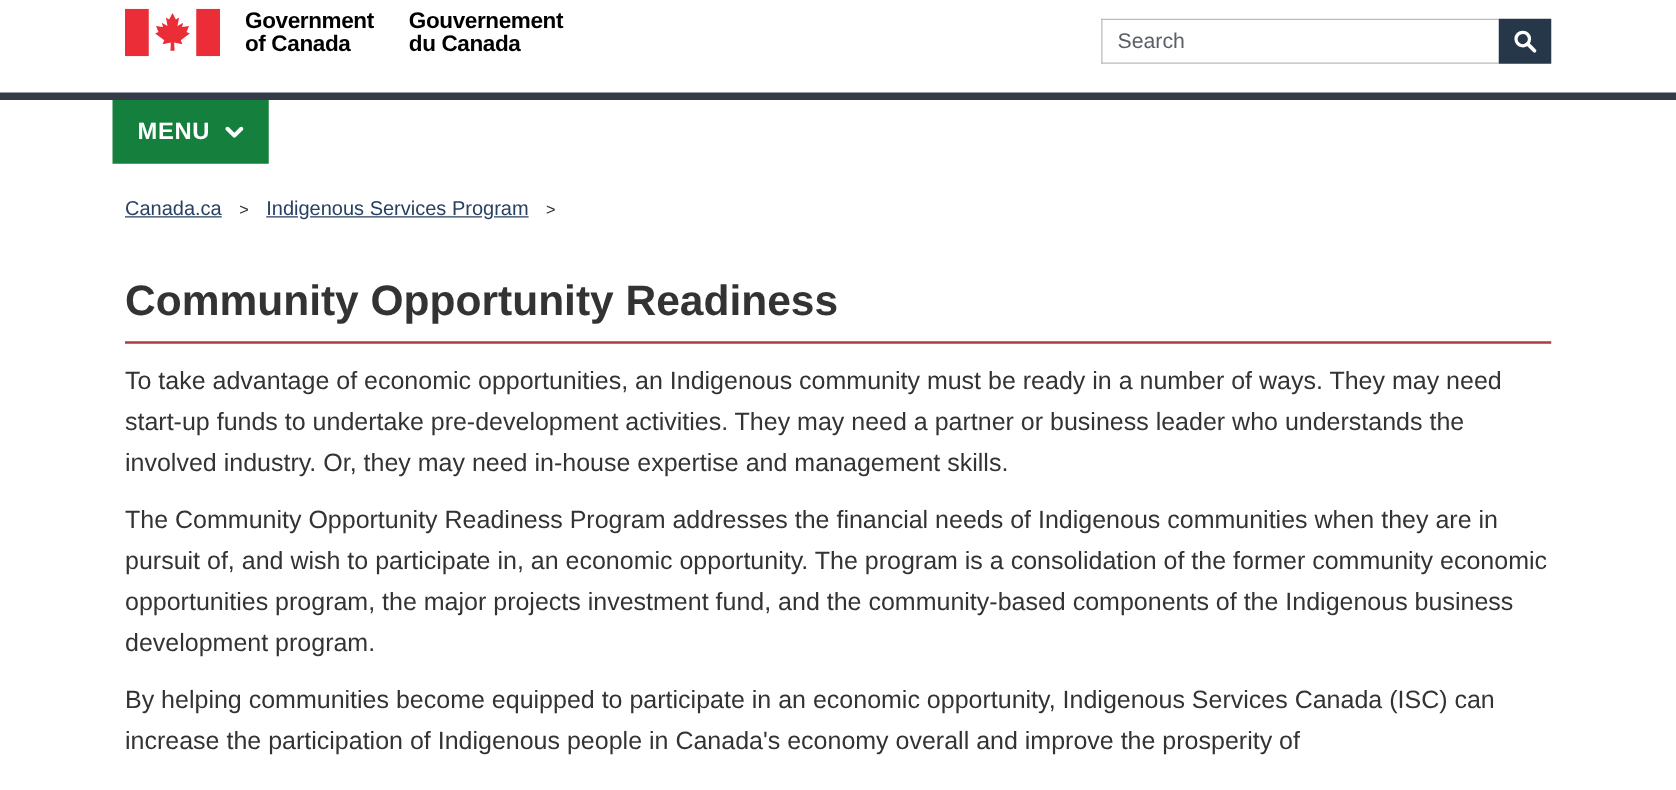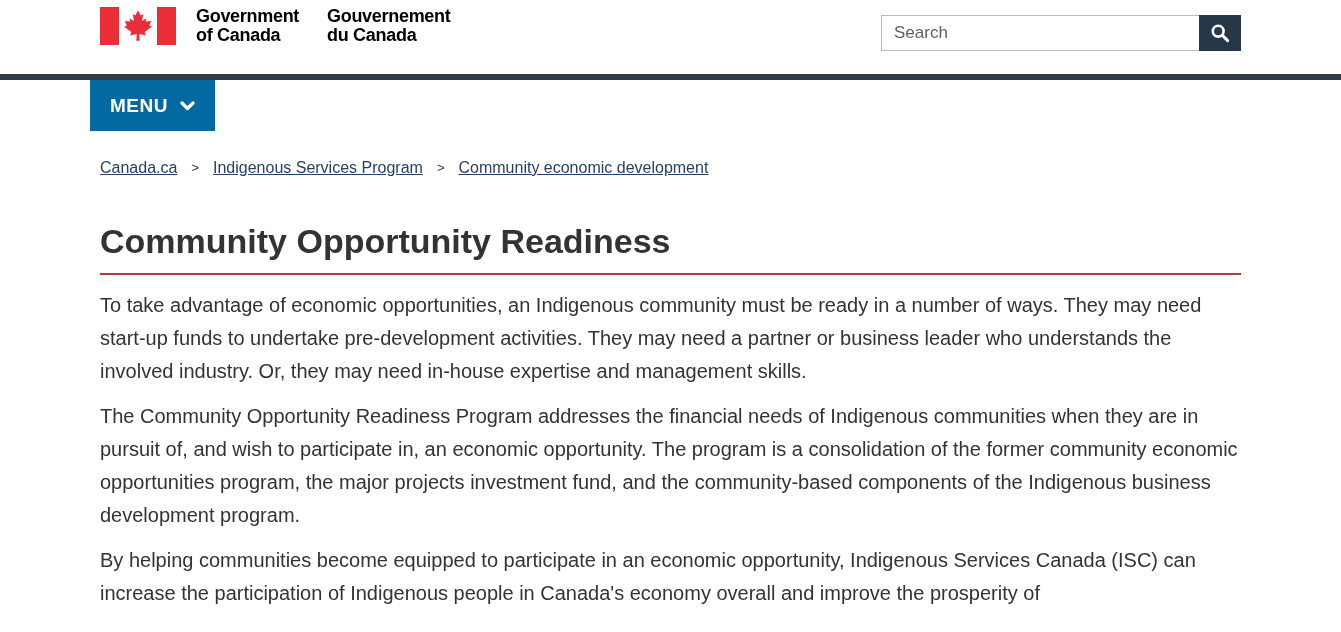--- a/index.html
+++ b/index.html
@@ -87,21 +87,21 @@
   .menu-rule {
     width: 100%;
     height: 6px;
     background: #343A47;
   }
   .menu-band .container { position: relative; }
   .menu-btn {
     margin-left: -10px;
     width: 125px;
     height: 51px;
-    background: #0369a1;
+    background: #15803d;
     color: #ffffff;
     border: none;
     font-family: "Liberation Sans", "DejaVu Sans", sans-serif;
     font-size: 19px;
     font-weight: bold;
     letter-spacing: 0.5px;
     display: flex;
     align-items: center;
     justify-content: center;
     gap: 12px;
@@ -205,23 +205,20 @@
   <nav class="breadcrumb container">
     <ol>
       <li>
         <a href="#">Canada.ca</a>
       </li>
       <li class="sep">&gt;</li>
       <li>
         <a href="#">Indigenous Services Program</a>
       </li>
       <li class="sep">&gt;</li>
-      <li>
-        <a href="#">Community economic development</a>
-      </li>
     </ol>
   </nav>
 
   <main class="container">
     <h1>Community Opportunity Readiness</h1>
     <p>To take advantage of economic opportunities, an Indigenous community must be ready in a number of ways. They may need start-up funds to undertake pre-development activities. They may need a partner or business leader who understands the involved industry. Or, they may need in-house expertise and management skills.</p>
     <p>The Community Opportunity Readiness Program addresses the financial needs of Indigenous communities when they are in pursuit of, and wish to participate in, an economic opportunity. The program is a consolidation of the former community economic opportunities program, the major projects investment fund, and the community-based components of the Indigenous business development program.</p>
     <p>By helping communities become equipped to participate in an economic opportunity, Indigenous Services Canada (ISC) can increase the participation of Indigenous people in Canada's economy overall and improve the prosperity of</p>
   </main>
 

